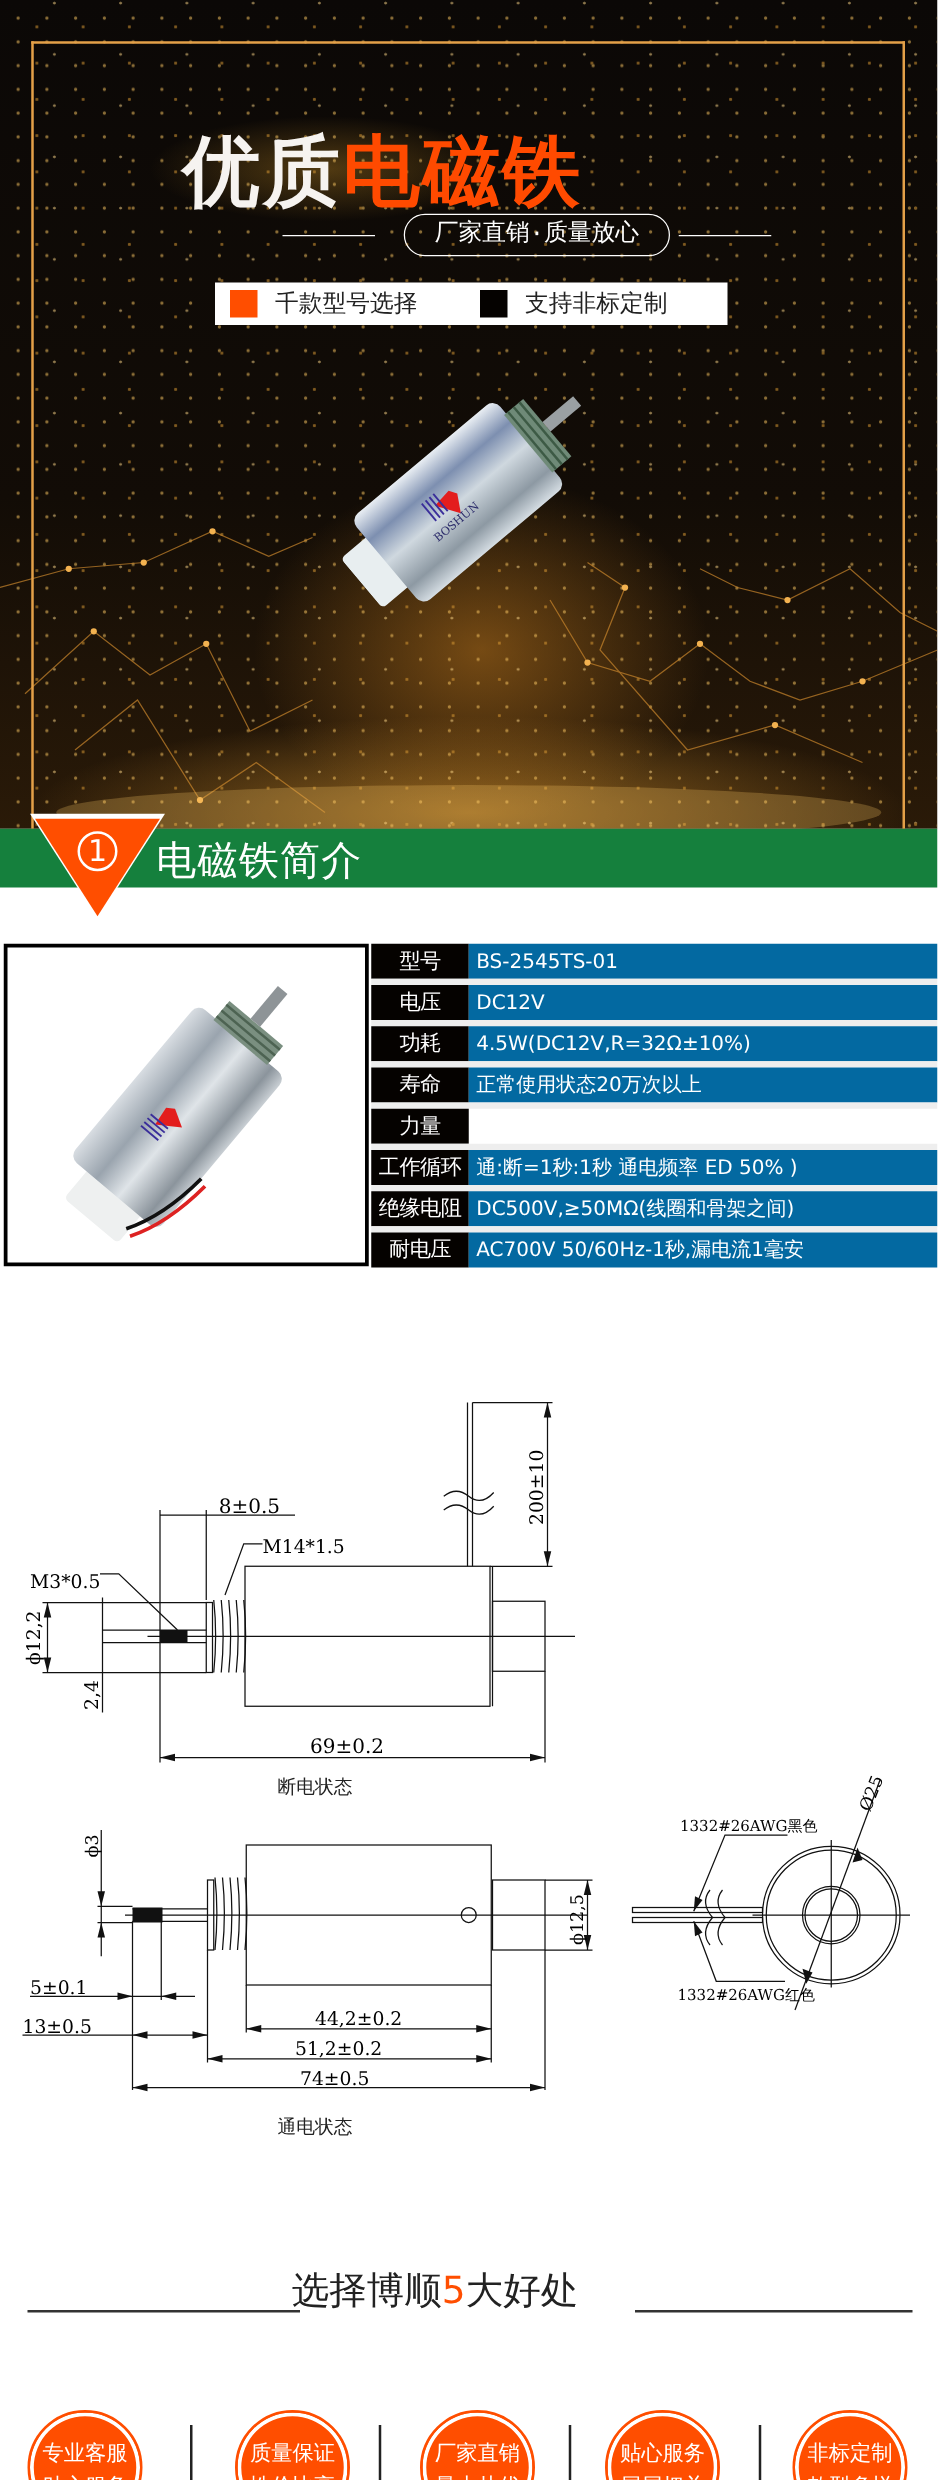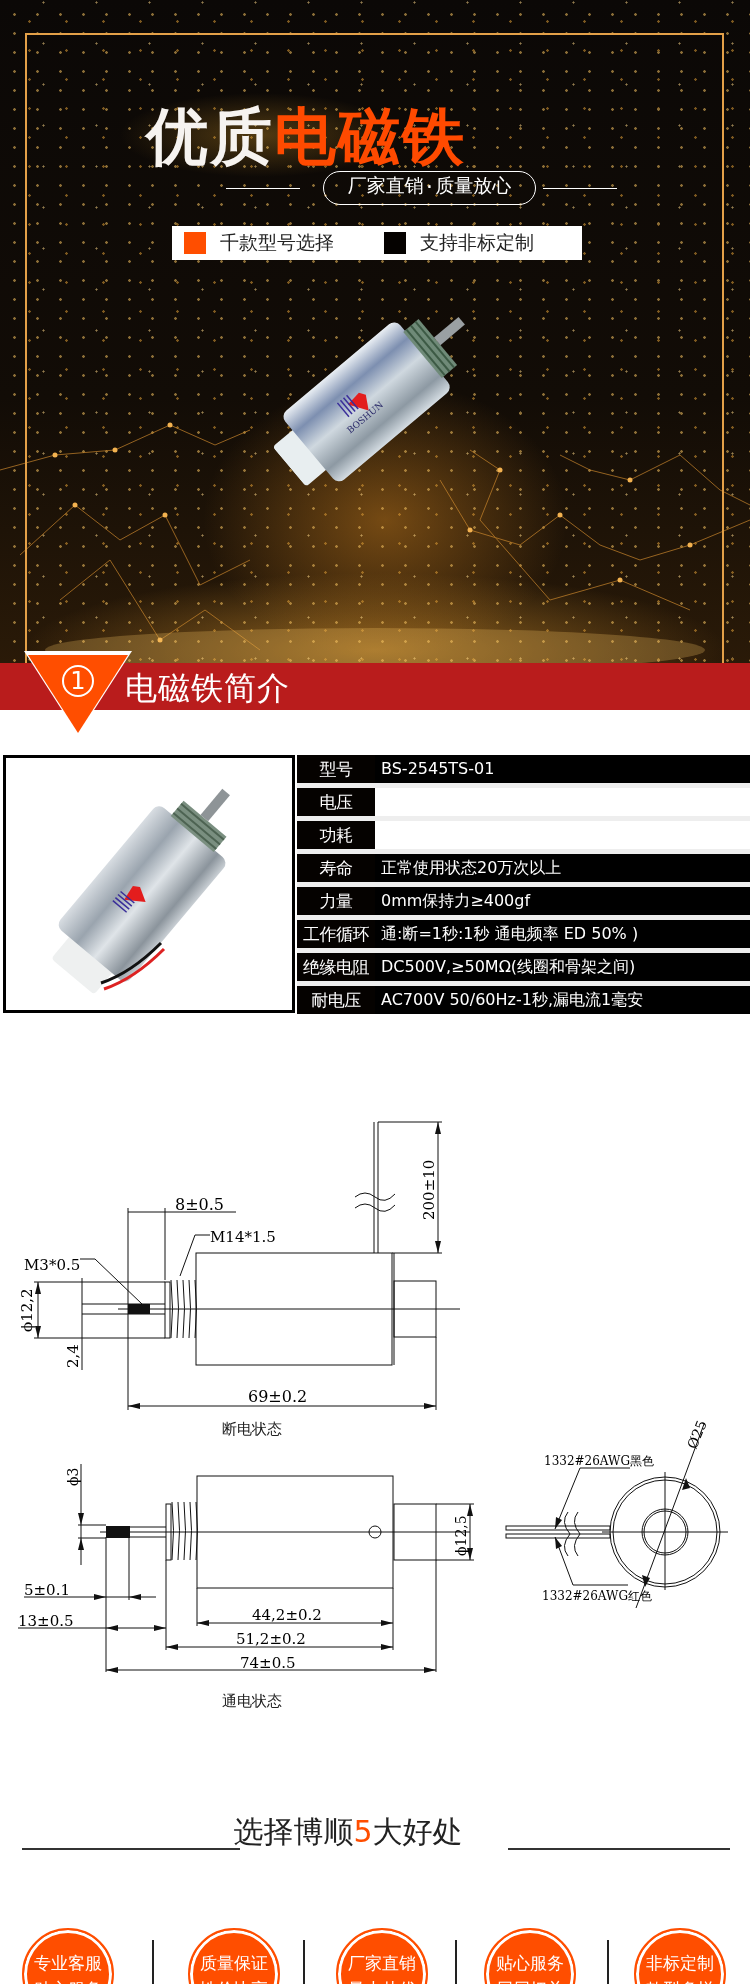--- a/index.html
+++ b/index.html
@@ -31,31 +31,31 @@
   .slogan-line { position:absolute; top:20px; height:1px; background:#fff; width:74px; }
   .slogan { position:absolute; left:135px; top:3px; width:213px; height:34px; border:1.5px solid #fff; border-radius:17px; color:#fff; font-size:19px; text-align:center; line-height:31px;font-family:Liberation Mono, monospace; }
   .badges { position:absolute; left:172px; top:226px; width:410px; height:34px; background:#fff; display:flex; align-items:center; }
   .badge-sq { width:22px; height:22px; margin-left:12px; }
   .badge-txt { font-size:19px; color:#222; margin-left:14px; width:130px; }
 
   
   .prod { position:absolute; left:262px; top:345px; width:230px; height:95px; transform:rotate(-40deg); transform-origin:center; }
 
   
-  #sec { left:0; top:663px; width:750px; height:47px; background:#b91c1c; }
+  #sec { left:0; top:663px; width:750px; height:47px; background:#15803d; }
   .sec-title { position:absolute; left:125px; top:4px; color:#fff; font-size:32px; letter-spacing:1px; }
   .tri { position:absolute; left:28px; top:655px; width:0; height:0; border-left:50px solid transparent; border-right:50px solid transparent; border-top:78px solid #ff4e00; }
   .tri-outline { position:absolute; left:24px; top:651px; width:0; height:0; border-left:54px solid transparent; border-right:54px solid transparent; border-top:84px solid #fff; }
   .num { position:absolute; left:62px; top:665px; width:32px; height:32px; border:2px solid #fff; border-radius:50%; color:#fff; font-size:24px; text-align:center; line-height:28px; }
 
   
   #spec-img { left:3px; top:755px; width:292px; height:258px; border:3px solid #000; background:#fff; overflow:hidden; }
   .row { position:absolute; left:297px; width:453px; height:28px; display:flex; }
   .row .lab { width:78px; background:#050200; color:#fff; font-size:17px; text-align:center; line-height:28px; white-space:nowrap; letter-spacing:-0.5px; }
-  .row .val { flex:1; background:#000000; color:#fff; font-size:16px; line-height:28px; padding-left:6px; white-space:nowrap; overflow:hidden; }
+  .row .val { flex:1; background:#0369a1; color:#fff; font-size:16px; line-height:28px; padding-left:6px; white-space:nowrap; overflow:hidden; }
   .sep { position:absolute; left:297px; width:453px; height:5px; background:#eee; }
 
   
   .cap { position:absolute; font-size:15px; color:#222; font-family:"DejaVu Serif", serif; }
   svg text { font-family:"DejaVu Serif", serif; }
   .bh-title { position:absolute; top:1812px; left:0; width:696px; text-align:center; font-size:30px; color:#222; }
   .bh-title .five { color:#ff4e00; }
   .circle { position:absolute; top:1928px; width:92px; height:92px; border-radius:50%; background:#ff4e00; border:2px solid #ff4e00; box-shadow: inset 0 0 0 3px #fff; color:#fff; font-size:17px; line-height:26px; text-align:center; padding-top:20px; }
   .vdiv { position:absolute; top:1940px; width:2px; height:66px; background:#222; }
 </style>
@@ -179,34 +179,35 @@
   </svg>
 </div>
 
 <div class="row" style="top:755px">
     <div class="lab">型号</div>
     <div class="val">BS-2545TS-01</div>
   </div>
 <div class="sep" style="top:783px"></div>
 <div class="row" style="top:788px">
     <div class="lab">电压</div>
+    <div class="val">DC12V</div>
   </div>
 <div class="sep" style="top:816px"></div>
 <div class="row" style="top:821px">
     <div class="lab">功耗</div>
+    <div class="val">4.5W(DC12V,R=32Ω±10%)</div>
   </div>
 <div class="sep" style="top:849px"></div>
 <div class="row" style="top:854px">
     <div class="lab">寿命</div>
     <div class="val">正常使用状态20万次以上</div>
   </div>
 <div class="sep" style="top:882px"></div>
 <div class="row" style="top:887px">
     <div class="lab">力量</div>
-    <div class="val">0mm保持力≥400gf</div>
   </div>
 <div class="sep" style="top:915px"></div>
 <div class="row" style="top:920px">
     <div class="lab">工作循环</div>
     <div class="val">通:断=1秒:1秒 通电频率 ED 50% )</div>
   </div>
 <div class="sep" style="top:948px"></div>
 <div class="row" style="top:953px">
     <div class="lab">绝缘电阻</div>
     <div class="val">DC500V,≥50MΩ(线圈和骨架之间)</div>

